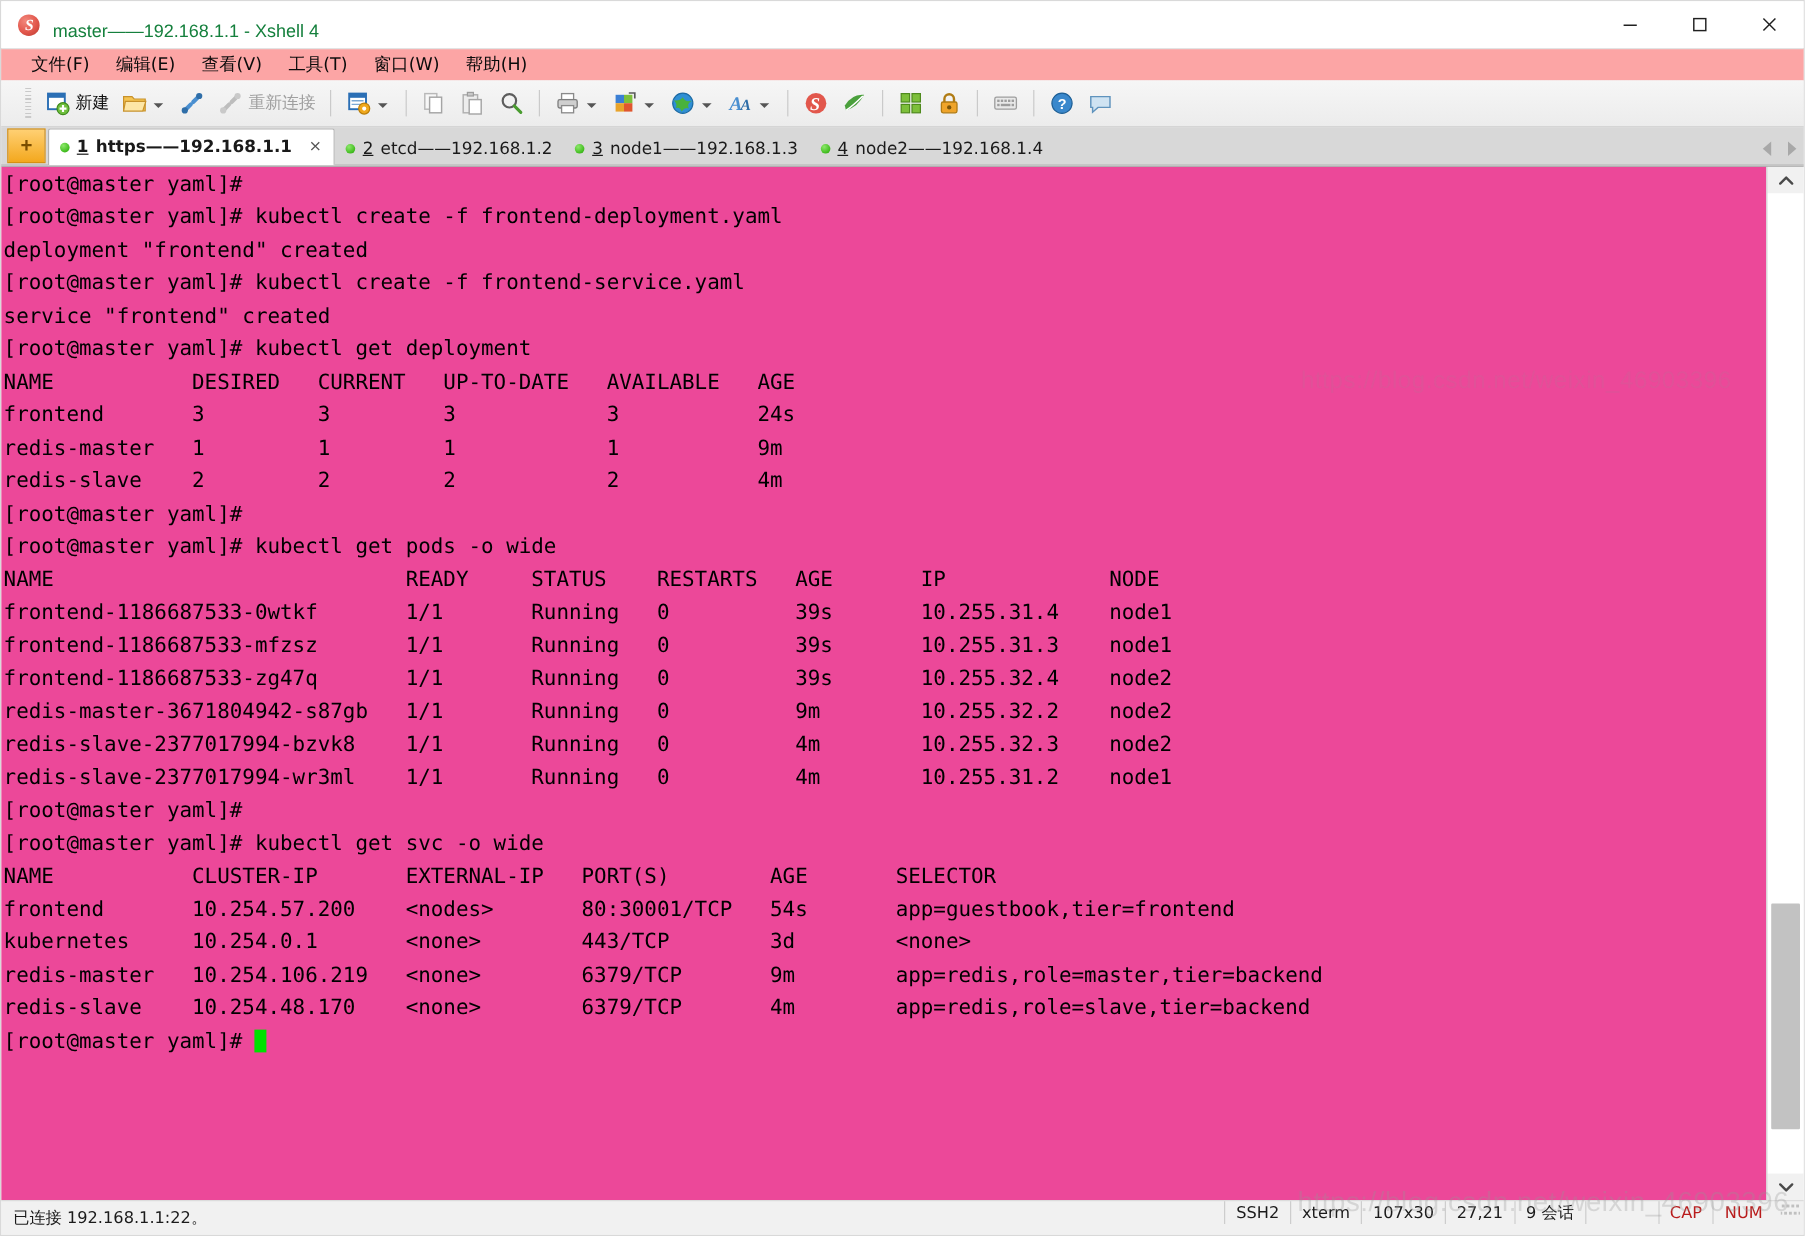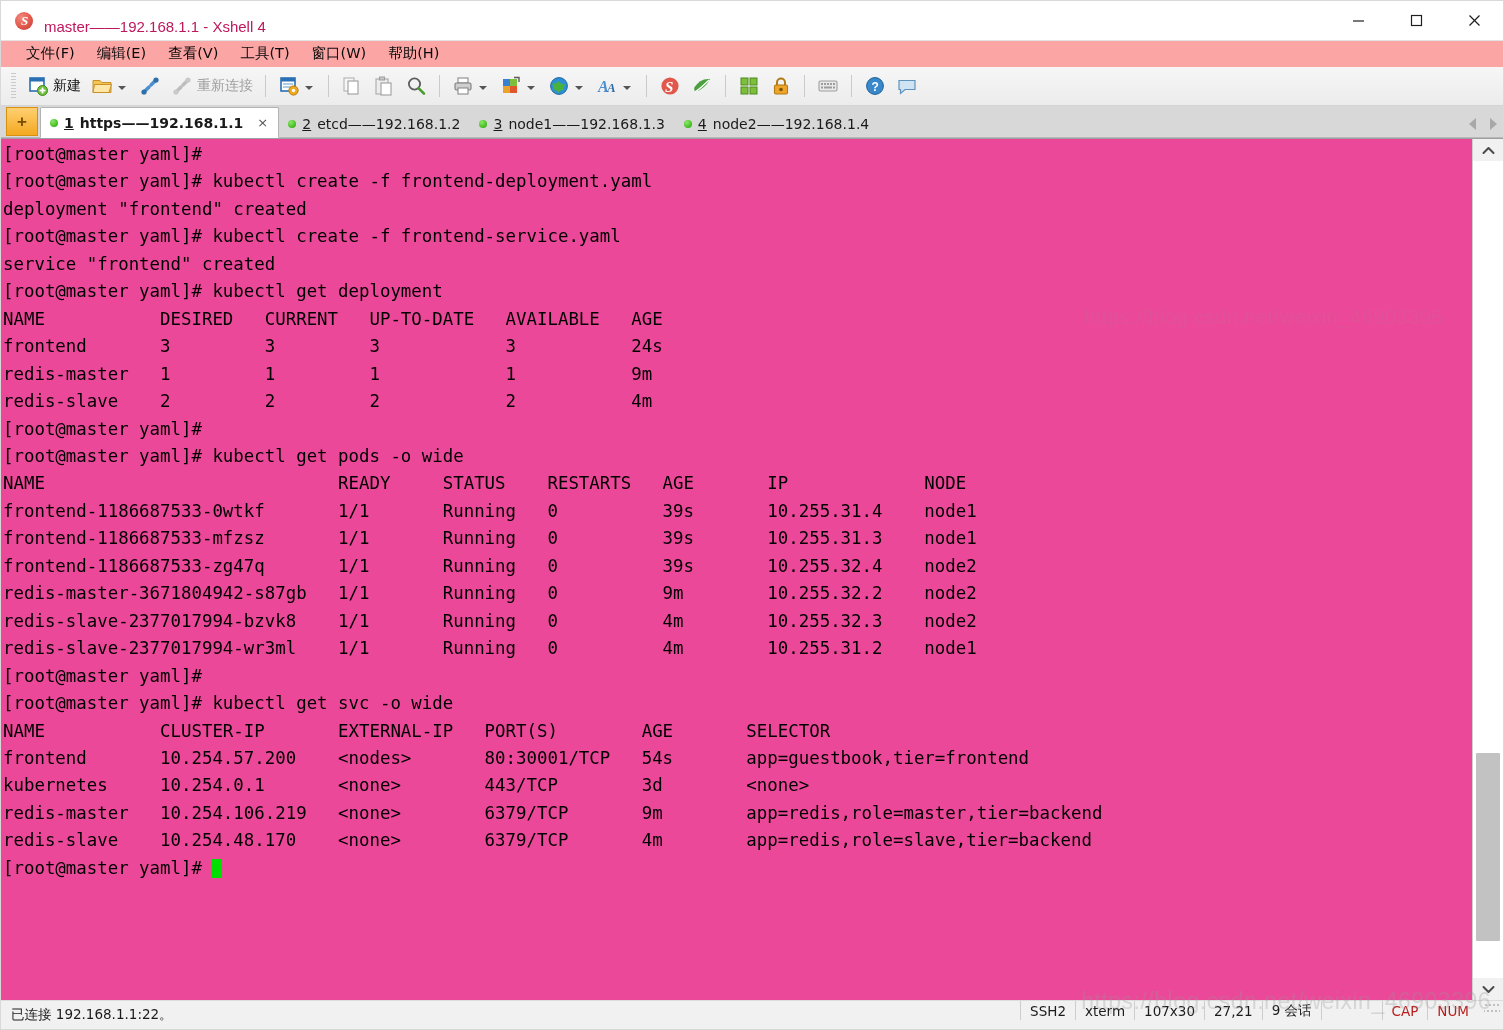--- a/index.html
+++ b/index.html
@@ -43,21 +43,21 @@
   .app-icon .s2 {
     position: absolute; left: 6px; top: 4px;
     width: 11px; height: 14px;
     color: #fff; font-size: 13px; line-height: 14px;
     font-family: "Liberation Serif", serif;
     font-style: italic; font-weight: bold;
     text-align: center;
   }
   .title-text {
     font-size: 15px;
-    color: #be185d;
+    color: #15803d;
     letter-spacing: 0px;
     white-space: nowrap;
     margin-top: 12px;
   }
   .win-controls {
     margin-left: auto;
     display: flex;
     height: 39px;
     flex: 0 0 auto;
   }
@@ -85,21 +85,21 @@
     white-space: nowrap;
     font-family: "DejaVu Sans", "Liberation Sans", sans-serif;
   }
 
   
   .toolbar {
     height: 38px;
     background: linear-gradient(180deg, #f6f6f6 0%, #ececec 100%);
     display: flex;
     align-items: center;
-    padding-left: 10px;
+    padding-left: 20px;
     flex: 0 0 auto;
     border-bottom: 1px solid #d5d5d5;
     position: relative;
   }
   .grip {
     width: 5px; height: 26px;
     margin-right: 6px;
     background-image: repeating-linear-gradient(180deg,#c9c9c9 0 1px, transparent 1px 3px);
     flex: 0 0 auto;
   }

